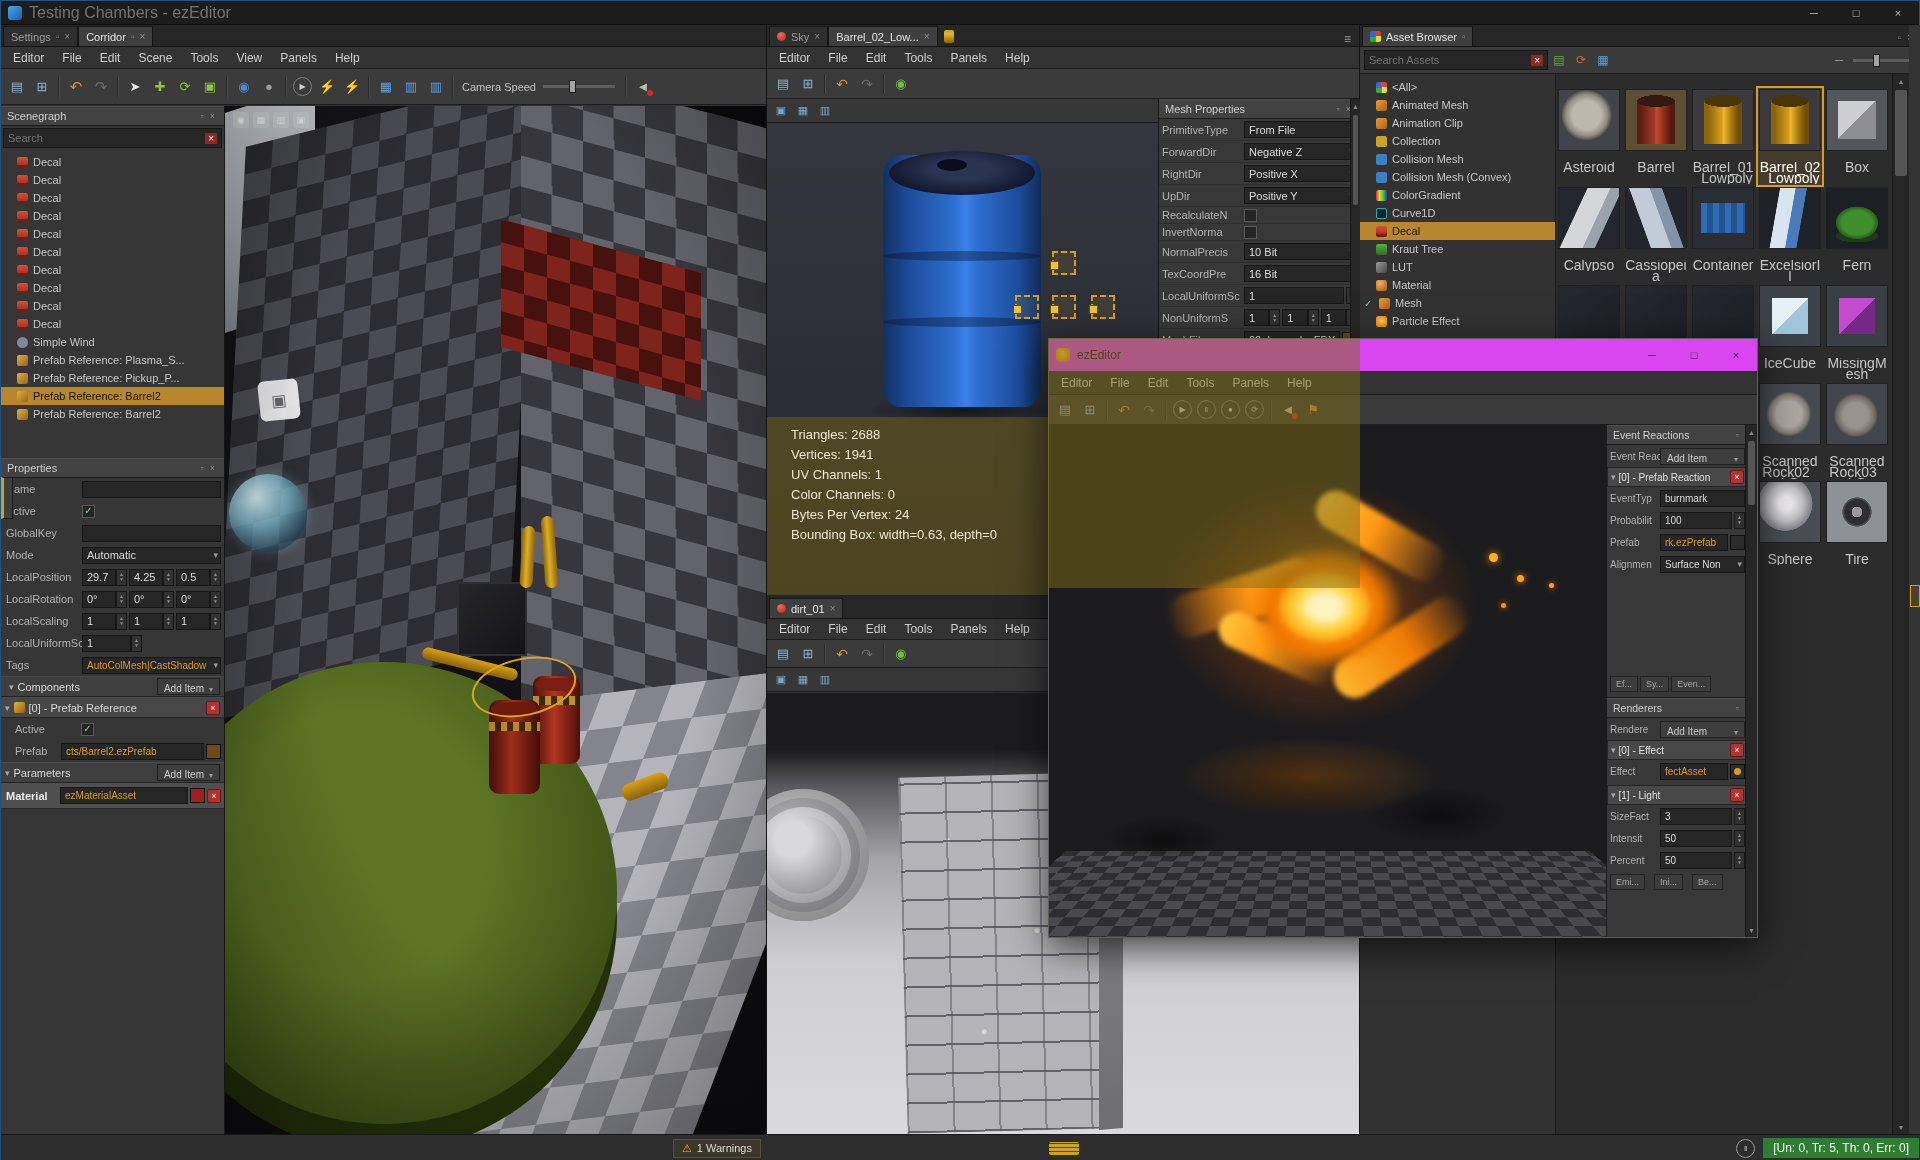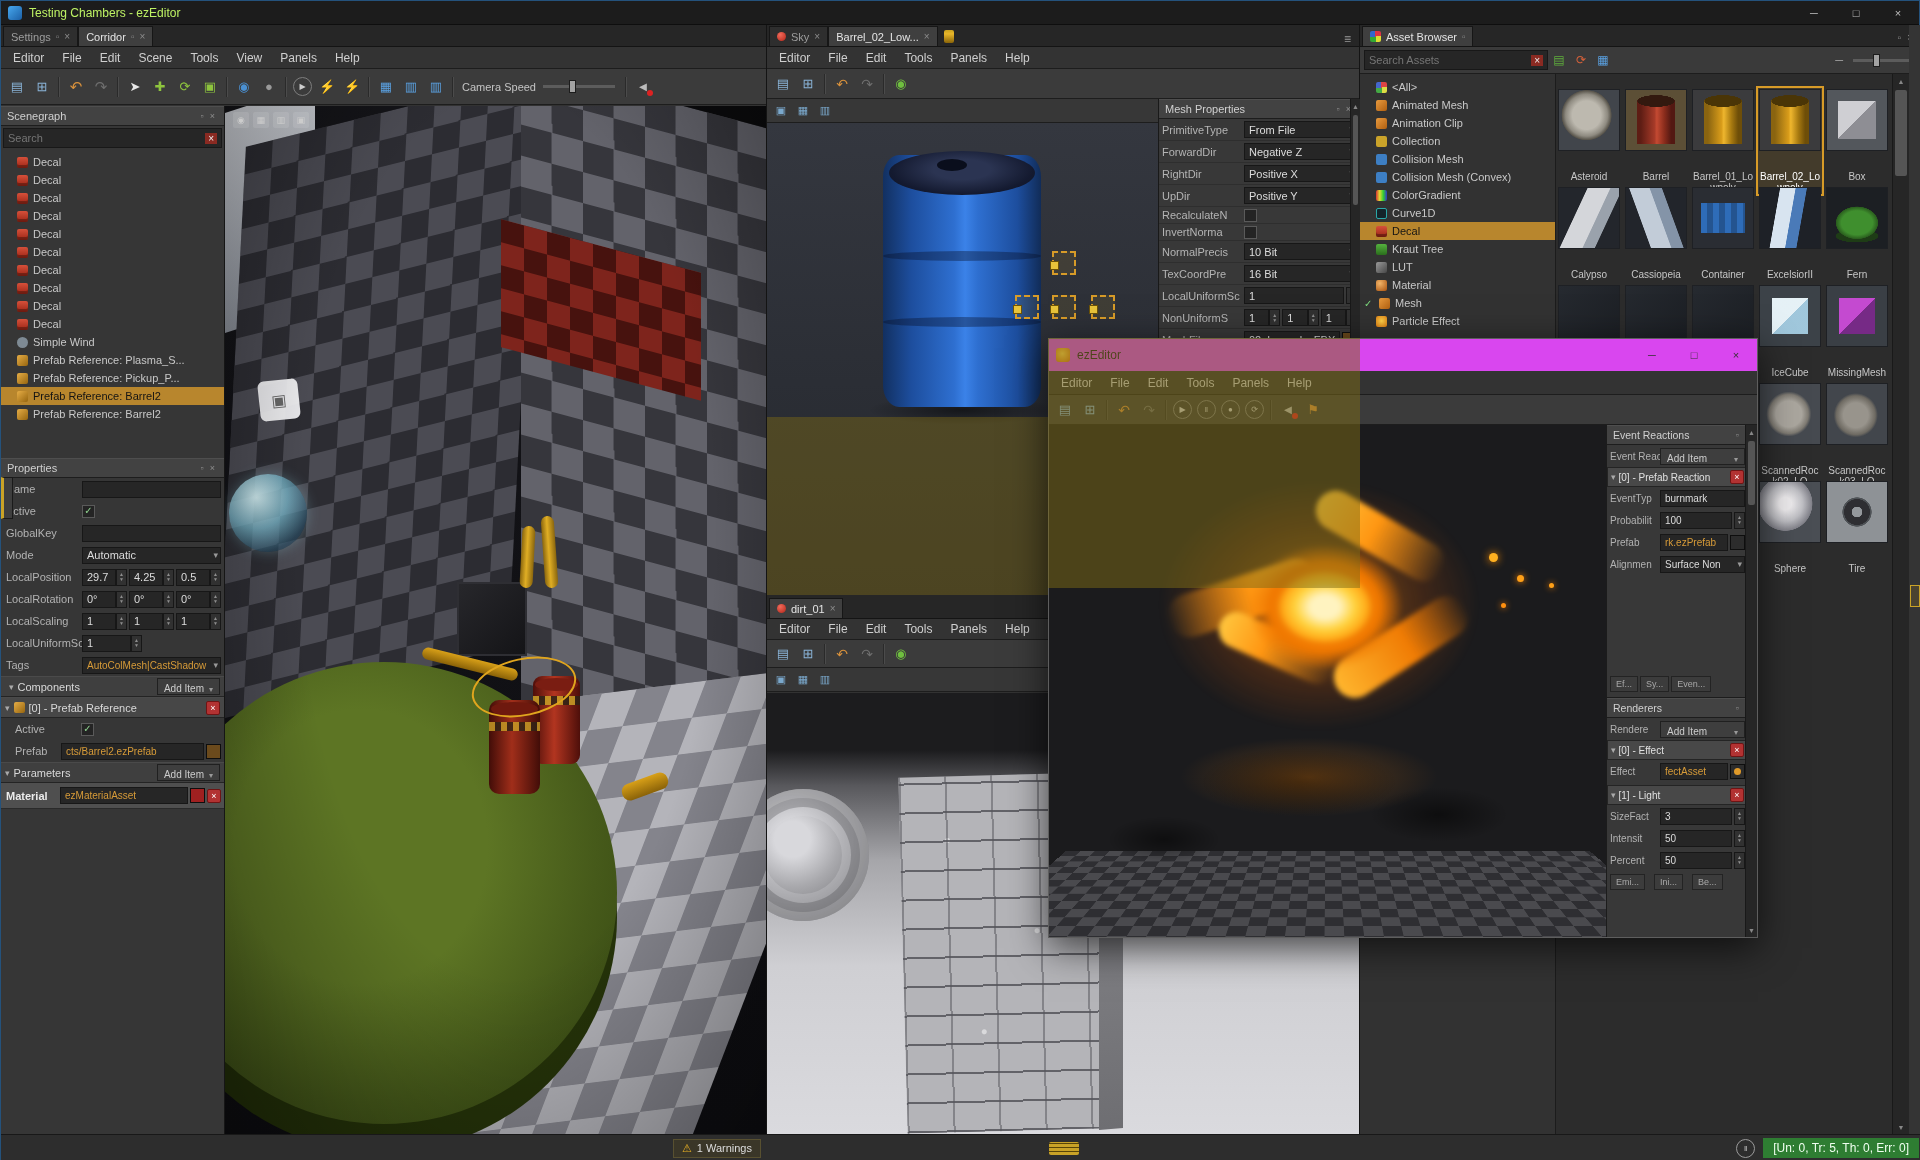--- a/index.html
+++ b/index.html
@@ -2,21 +2,21 @@
 <html><head>
 <meta charset="utf-8">
 <style>
 *{margin:0;padding:0;box-sizing:border-box;font-family:"Liberation Sans",sans-serif}
 html,body{background:#111;width:1920px;height:1160px;overflow:hidden}
 #app{position:relative;width:1920px;height:1160px;background:#2a2a2a;color:#d6d6d6;font-size:12px;border:1px solid #24527c}
 .abs{position:absolute}
 
 .titlebar{position:absolute;left:0;top:0;right:0;height:24px;background:#1c1c1c;display:flex;align-items:center;border-bottom:1px solid #0e0e0e;z-index:80}
 .appicon{width:14px;height:14px;margin:0 7px;background:linear-gradient(135deg,#47a8ee,#1b5fa6);border-radius:3px;flex:none}
-.wtitle{font-size:12px;color:#bef264}
+.wtitle{font-size:16px;color:#737373}
 .winbtns{margin-left:auto;display:flex;height:100%}
 .winbtn{width:42px;display:flex;align-items:center;justify-content:center;color:#bfbfbf;font-size:11px}
 
 .sec{position:absolute;background:#323232}
 .tabsrow{display:flex;align-items:flex-end;height:22px;background:#262626;border-bottom:1px solid #141414;padding-left:2px}
 .tab{display:flex;align-items:center;gap:5px;height:20px;padding:0 7px;background:#2e2e2e;color:#9d9d9d;border:1px solid #161616;border-bottom:none;font-size:11px;white-space:nowrap}
 .tab.active{background:#3f3f3f;color:#e4e4e4}
 .tclose{color:#8c8c8c;font-size:10px}
 .dotred{width:9px;height:9px;border-radius:50%;background:radial-gradient(circle at 35% 30%,#f26a5a,#b12518);flex:none}
 .icbarrel{width:10px;height:13px;border-radius:2px;background:linear-gradient(180deg,#caa21e,#e8b62a 30%,#8a6408);flex:none}
@@ -70,21 +70,21 @@
 .csec{display:flex;align-items:center;gap:4px;height:21px;background:#3f3f3f;border-top:1px solid #4a4a4a;border-bottom:1px solid #242424;padding:0 4px;font-size:11px;color:#d8d8d8}
 .caret{color:#aaa;font-size:9px}
 .otext{color:#d79b38}
 .swatch{width:15px;height:15px;border:1px solid #0e0e0e;background:#2c2c2c;flex:none}
 
 .checker{background-image:conic-gradient(var(--c1) 25%,var(--c2) 0 50%,var(--c1) 0 75%,var(--c2) 0)}
 
 .acell{position:absolute;width:64px;text-align:center;padding:1px}
 .acell.sel{outline:2px solid #d79b28;background:rgba(215,155,40,.14)}
 .thumb{width:62px;height:62px;margin:0 auto;border:1px solid #1e2024;background-repeat:no-repeat}
-.alabel{font-size:10px;line-height:11px;color:#c6c6c6;word-break:break-all;max-height:23px;overflow:hidden;margin-top:20px}
+.alabel{font-size:14px;line-height:11px;color:#c6c6c6;word-break:break-all;max-height:23px;overflow:hidden;margin-top:11px}
 .acell.sel .alabel{color:#fff}
 .th-asteroid{background:radial-gradient(circle at 46% 42%,#bdb9af 0 30%,#8f8b81 44%,#565249 52%,transparent 53%),#41454b}
 .th-barrel-red{background-image:radial-gradient(19px 6px at 50% 11px,#33190f 96%,transparent),linear-gradient(90deg,#5e1d14 10%,#a63a28 46%,#c44a32 52%,#8a2c1c 72%,#531812 90%);background-size:100% 100%,38px 44px;background-position:0 0,50% 10px;background-color:#5c4f36}
 .th-barrel-y{background-image:radial-gradient(19px 6px at 50% 11px,#4a3506 96%,transparent),linear-gradient(90deg,#8a6410 10%,#d89c1a 46%,#eeb62e 52%,#a87a10 72%,#6e4e08 90%);background-size:100% 100%,38px 44px;background-position:0 0,50% 10px;background-color:#3b3b3d}
 .th-box{background-image:linear-gradient(135deg,#cfcfd3 0 50%,#8e8e94 50%);background-size:38px 38px;background-position:center;background-color:#53575c}
 .th-calypso{background-image:linear-gradient(115deg,transparent 32%,#d4d6da 33% 58%,#9aa2ac 59% 72%,transparent 73%);background-color:#23262c}
 .th-cassiopeia{background-image:linear-gradient(70deg,transparent 30%,#c2ccd8 31% 55%,#8494a8 56% 70%,transparent 71%);background-color:#22252b}
 .th-container{background-image:repeating-linear-gradient(90deg,#2e6cb8 0 6px,#245490 6px 12px);background-size:44px 30px;background-position:center;background-color:#2a2d33}
 .th-excelsior{background-image:linear-gradient(100deg,transparent 28%,#d8e4f0 29% 50%,#4a7ab8 51% 66%,transparent 67%);background-color:#1e2127}
 .th-fern{background-image:radial-gradient(26px 20px at 50% 58%,#3f8f2e 0 60%,#2a5e1e 80%,transparent 82%),radial-gradient(30px 9px at 50% 80%,#1e3c16 0 70%,transparent 72%);background-color:#1c1f23}
@@ -518,20 +518,28 @@
         <div class="abs" style="left:6px;top:-4px;width:146px;height:44px;border-radius:50%;background:radial-gradient(ellipse at 50% 42%,#2b3452 28%,#141a30 68%,#0c1020)"></div>
         <div class="abs" style="left:54px;top:4px;width:30px;height:12px;border-radius:50%;background:#0a0e1c"></div>
         <div class="abs" style="left:0;top:96px;width:100%;height:10px;border-radius:50%;background:rgba(8,16,40,.38)"></div>
         <div class="abs" style="left:0;top:162px;width:100%;height:10px;border-radius:50%;background:rgba(8,16,40,.38)"></div>
       </div>
       <div class="gizbox" style="left:248px;top:172px"></div>
       <div class="gizbox" style="left:285px;top:172px"></div>
       <div class="gizbox" style="left:324px;top:172px"></div>
       <div class="gizbox" style="left:285px;top:128px"></div>
       <div class="abs" style="left:0;top:294px;width:100%;height:178px;background:rgba(130,110,18,.42);z-index:2;pointer-events:none"></div>
+      <div class="abs mono" style="left:24px;top:302px;z-index:3;font-size:13px;line-height:20px;color:#ece8d2">
+        <div>Triangles: 2688</div>
+        <div>Vertices: 1941</div>
+        <div>UV Channels: 1</div>
+        <div>Color Channels: 0</div>
+        <div>Bytes Per Vertex: 24</div>
+        <div>Bounding Box: width=0.63, depth=0</div>
+      </div>
     </div>
 
     <div class="abs" style="left:391px;top:74px;width:202px;bottom:0;background:#383838;border-left:1px solid #191919">
       <div class="phead">
         <span>Mesh Properties</span>
         <span class="hbtn">▫</span>
         <span class="hbtn2">×</span>
       </div>
       <div class="mrow">
           <span class="mlabel">PrimitiveType</span>

